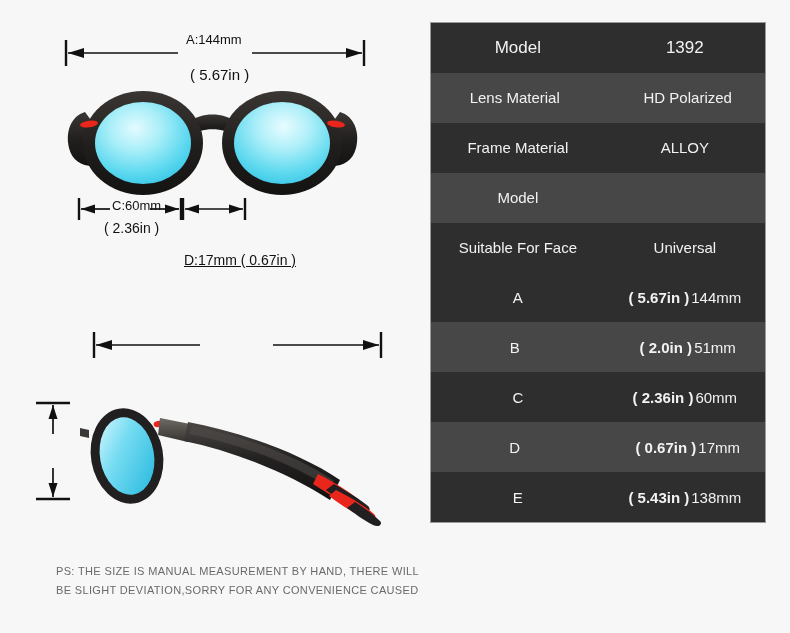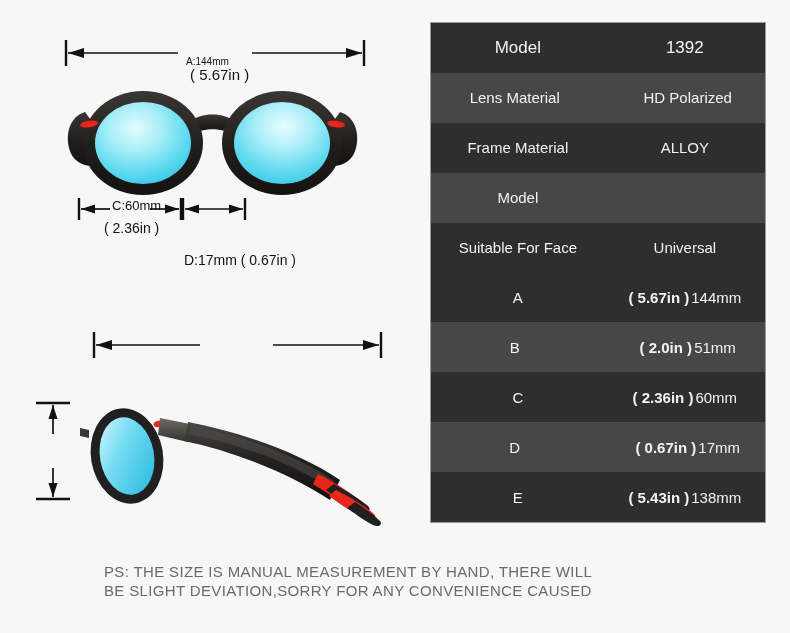--- a/index.html
+++ b/index.html
@@ -29,40 +29,39 @@
     font-family: "Liberation Sans", sans-serif;
   }
 
   
   #front-view-group { position: absolute; left: 0; top: 0; width: 420px; height: 300px; }
   #side-view-group  { position: absolute; left: 0; top: 300px; width: 420px; height: 290px; }
 
   svg { display: block; overflow: visible; }
 
   
-  #label-a-mm   { left: 186px; top: 56px;  font-size: 10px; }
+  #label-a-mm   { left: 186px; top: 32px;  font-size: 13px; }
   #label-a-in   { left: 190px; top: 66px;  font-size: 15px; }
   
   #label-c-mm   { left: 112px; top: 198px; font-size: 13px; }
   #label-c-in   { left: 104px; top: 220px; font-size: 14px; }
   
-  #label-d      { left: 184px; top: 252px; font-size: 14px; }
+  #label-d      { left: 184px; top: 252px; font-size: 14px; text-decoration: underline; }
 
   
   #disclaimer {
     position: absolute;
     left: 56px;
     top: 562px;
     width: 350px;
     color: #6a6a6a;
-    font-size: 15px;
+    font-size: 11px;
     letter-spacing: 0.35px;
     line-height: 19px;
     font-family: "Liberation Sans", sans-serif;
-    margin-left: 48px;
   }
   #disclaimer div { white-space: nowrap; }
 
   
   #spec-table {
     position: absolute;
     left: 430px;
     top: 22px;
     width: 336px;
     height: 501px;

